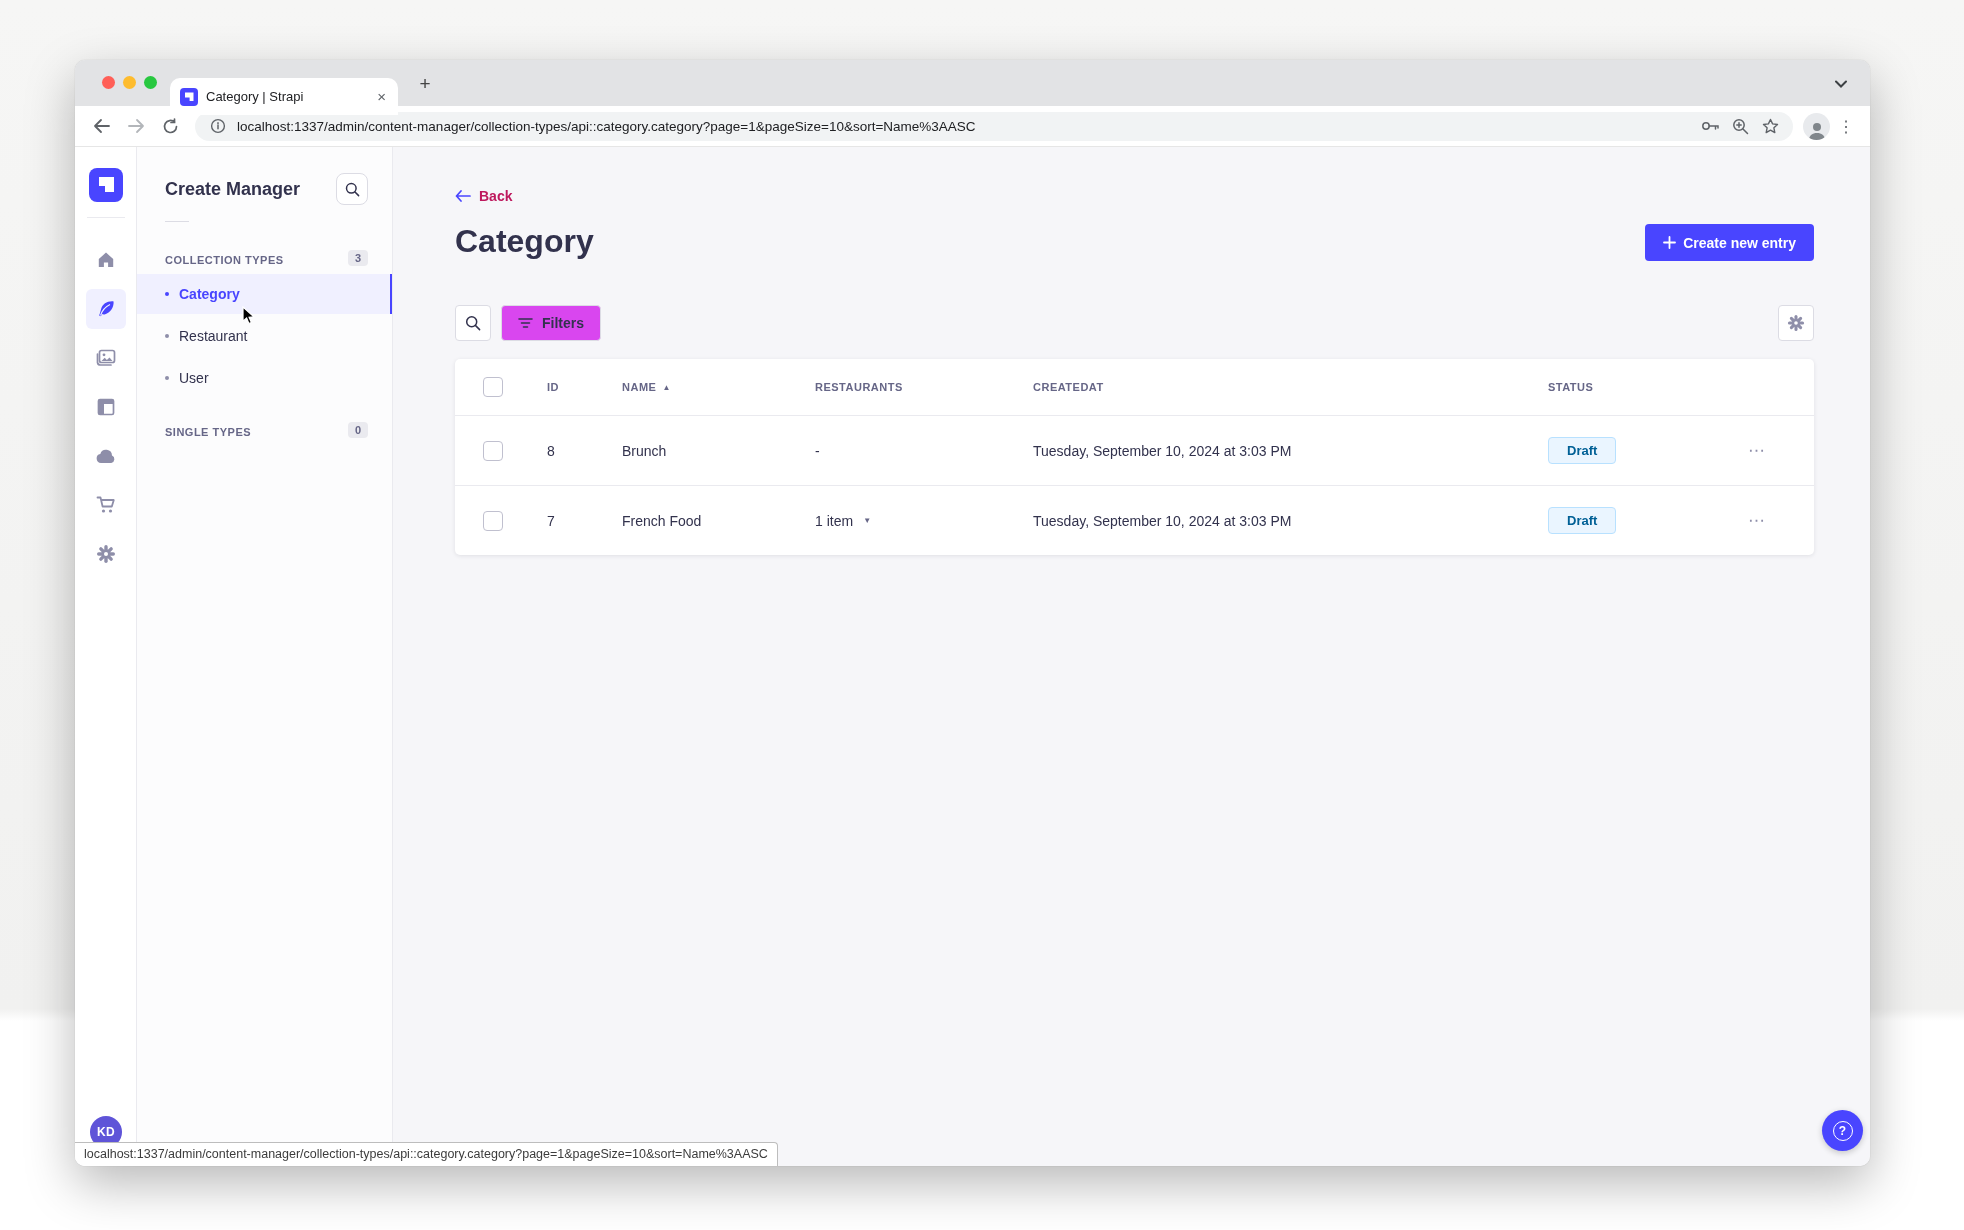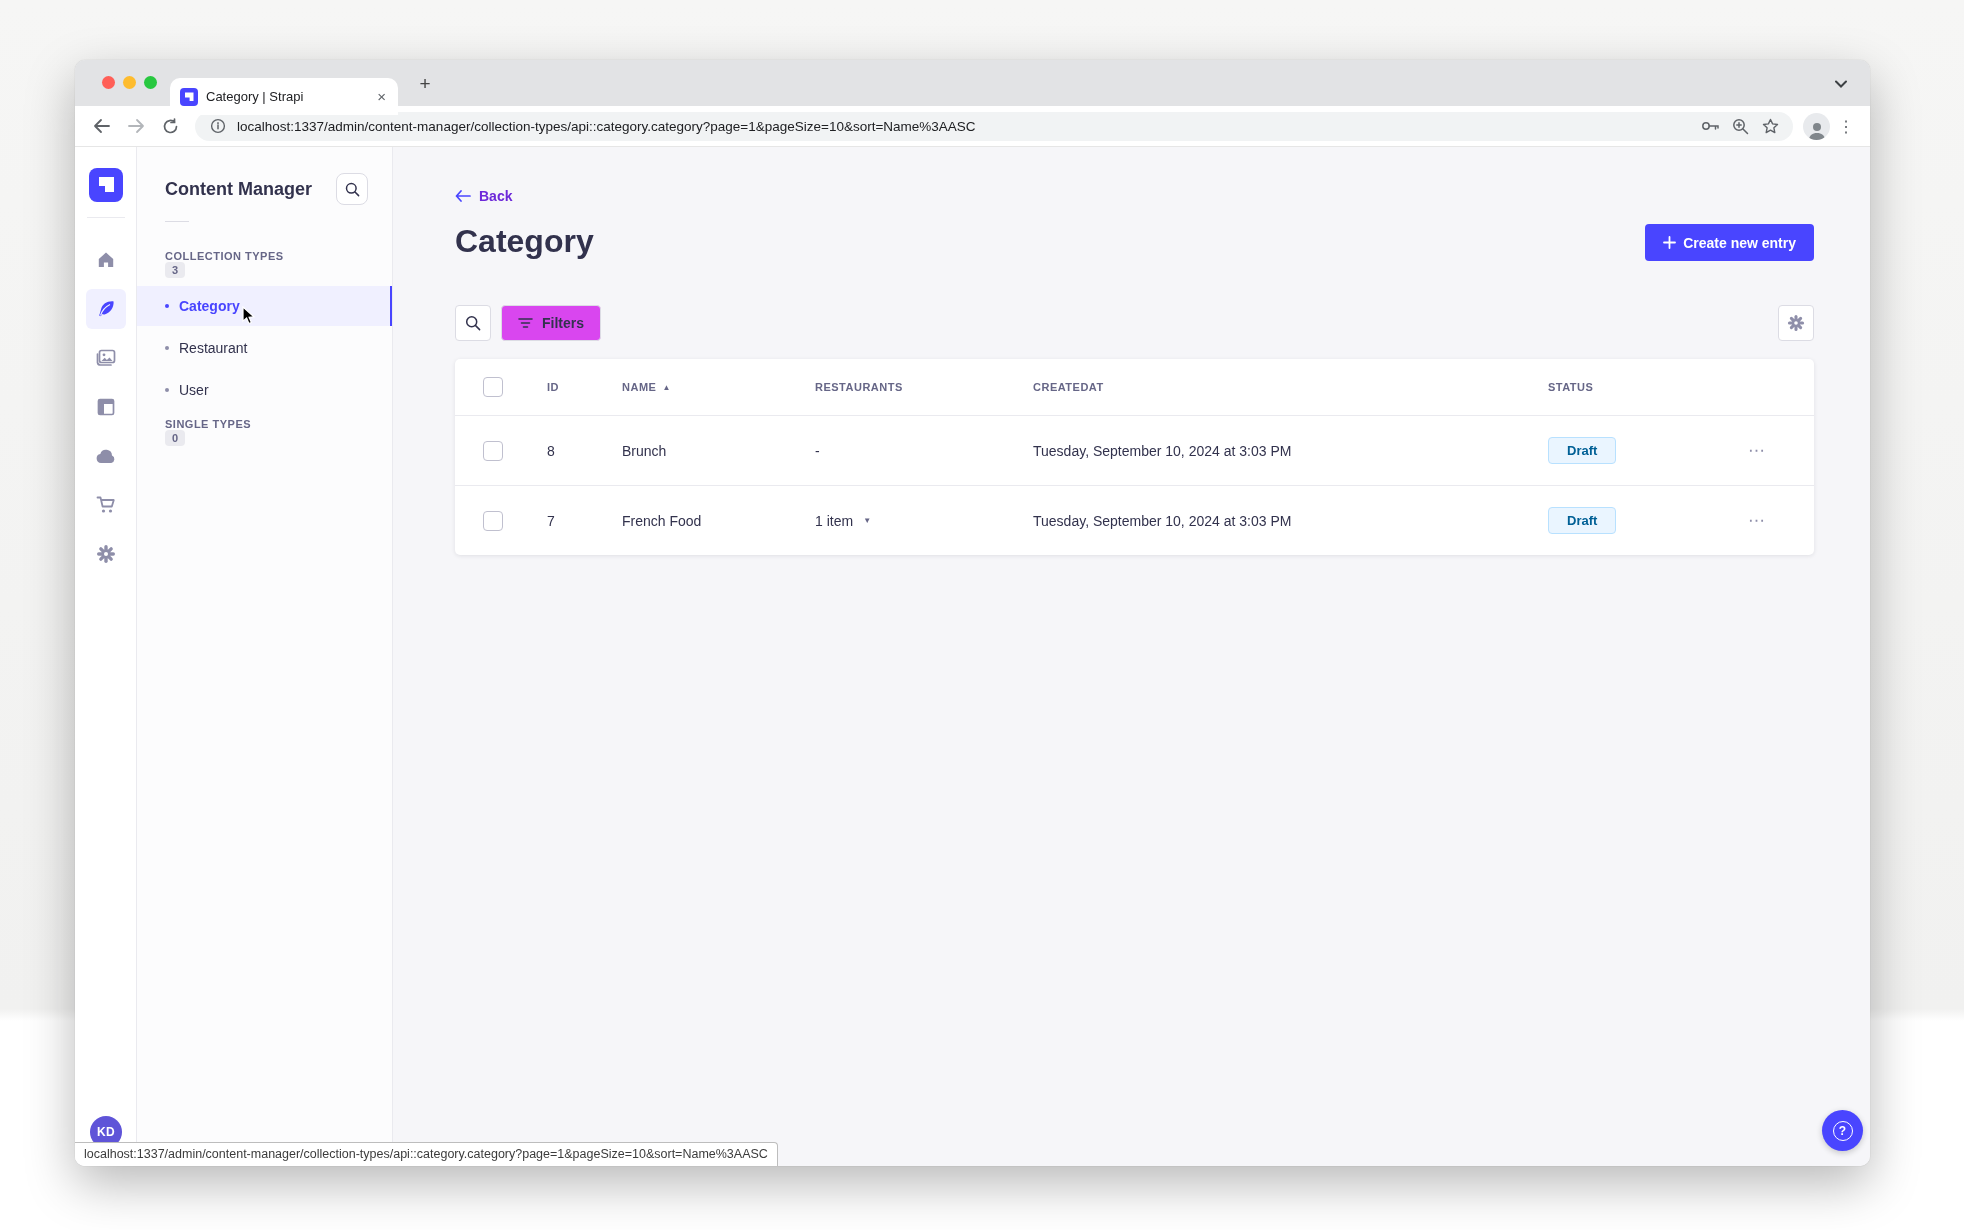--- a/index.html
+++ b/index.html
@@ -58,30 +58,30 @@
     position: absolute; bottom: 18px; left: 15px; width: 32px; height: 32px; border-radius: 50%;
     background: #5f54d8; color: #fff; font-size: 12px; font-weight: bold;
     display: flex; align-items: center; justify-content: center; letter-spacing: .3px;
   }
   
   .subnav { width: 256px; background: #fcfcfd; border-right: 1px solid #eaeaef; flex: none; padding-top: 26px; position: relative; }
   .subnav-head { display: flex; align-items: center; justify-content: space-between; padding: 0 24px 0 28px; }
   .subnav-title { font-size: 18px; font-weight: bold; color: #32324d; }
   .subnav-search { width: 32px; height: 32px; border: 1px solid #dcdce4; border-radius: 8px; background: #fff; display: flex; align-items: center; justify-content: center; }
   .subnav-div { width: 24px; height: 1px; background: #dcdce4; margin: 16px 0 22px 28px; }
-  .section-head { display: flex; align-items: flex-start; justify-content: space-between; padding: 6px 24px 6px 28px; margin-top: 2px; flex-direction: column; }
+  .section-head { display: flex; align-items: flex-end; justify-content: space-between; padding: 6px 24px 6px 28px; margin-top: 18px; }
   .section-label { font-size: 11px; font-weight: bold; letter-spacing: .5px; color: #666687; }
   .section-badge { background: #eaeaef; color: #666687; font-size: 11px; font-weight: bold; border-radius: 4px; padding: 2px 7px; }
   .subnav-item { display: flex; align-items: center; gap: 10px; height: 40px; padding: 0 28px; font-size: 14px; color: #32324d; margin: 2px 0; }
   .subnav-item .bullet { width: 4px; height: 4px; border-radius: 50%; background: #8e8ea9; flex: none; }
   .subnav-item.selected { background: #f0f0ff; color: #4945ff; font-weight: bold; border-right: 2px solid #4945ff; }
   .subnav-item.selected .bullet { background: #4945ff; }
   
   .main { flex: 1; padding: 41px 56px 0 62px; position: relative; }
-  .back-link { display: inline-flex; align-items: center; gap: 8px; color: #6d28d9; font-size: 14px; font-weight: bold; }
+  .back-link { display: inline-flex; align-items: center; gap: 8px; color: #be185d; font-size: 14px; font-weight: bold; }
   .title-row { display: flex; align-items: flex-start; justify-content: space-between; margin-top: 18px; }
   .page-title { font-size: 32px; font-weight: bold; color: #32324d; line-height: 1.1; }
   .page-subtitle { font-size: 14px; color: #666687; margin-top: 8px; }
   .btn-primary {
     background: #4945ff; color: #fff; border: none; border-radius: 4px;
     height: 37px; padding: 0 18px; font-size: 14px; font-weight: bold;
     display: inline-flex; align-items: center; gap: 7px; font-family: inherit; text-align: center;
   }
   .filters-row { display: flex; align-items: center; gap: 10px; margin-top: 44px; }
   .icon-btn { width: 36px; height: 36px; background: #fff; border: 1px solid #dcdce4; border-radius: 4px; display: flex; align-items: center; justify-content: center; }
@@ -259,21 +259,21 @@
             </g>
             <circle cx="10" cy="10" r="2" fill="#fff"></circle>
           </svg>
       </div>
 
       <div class="user-avatar">KD</div>
     </div>
 
     <div class="subnav">
       <div class="subnav-head">
-        <span class="subnav-title">Content Manager</span>
+        <span class="subnav-title">Create Manager</span>
         <span class="subnav-search">
           <svg width="15" height="15" viewBox="0 0 15 15">
               <circle cx="6.3" cy="6.3" r="4.8" stroke="#32324d" stroke-width="1.5" fill="none"></circle>
               <path d="M10 10l3.6 3.6" stroke="#32324d" stroke-width="1.5" stroke-linecap="round"></path>
             </svg>
         </span>
       </div>
       <div class="subnav-div"></div>
 
       <div class="section-head">

